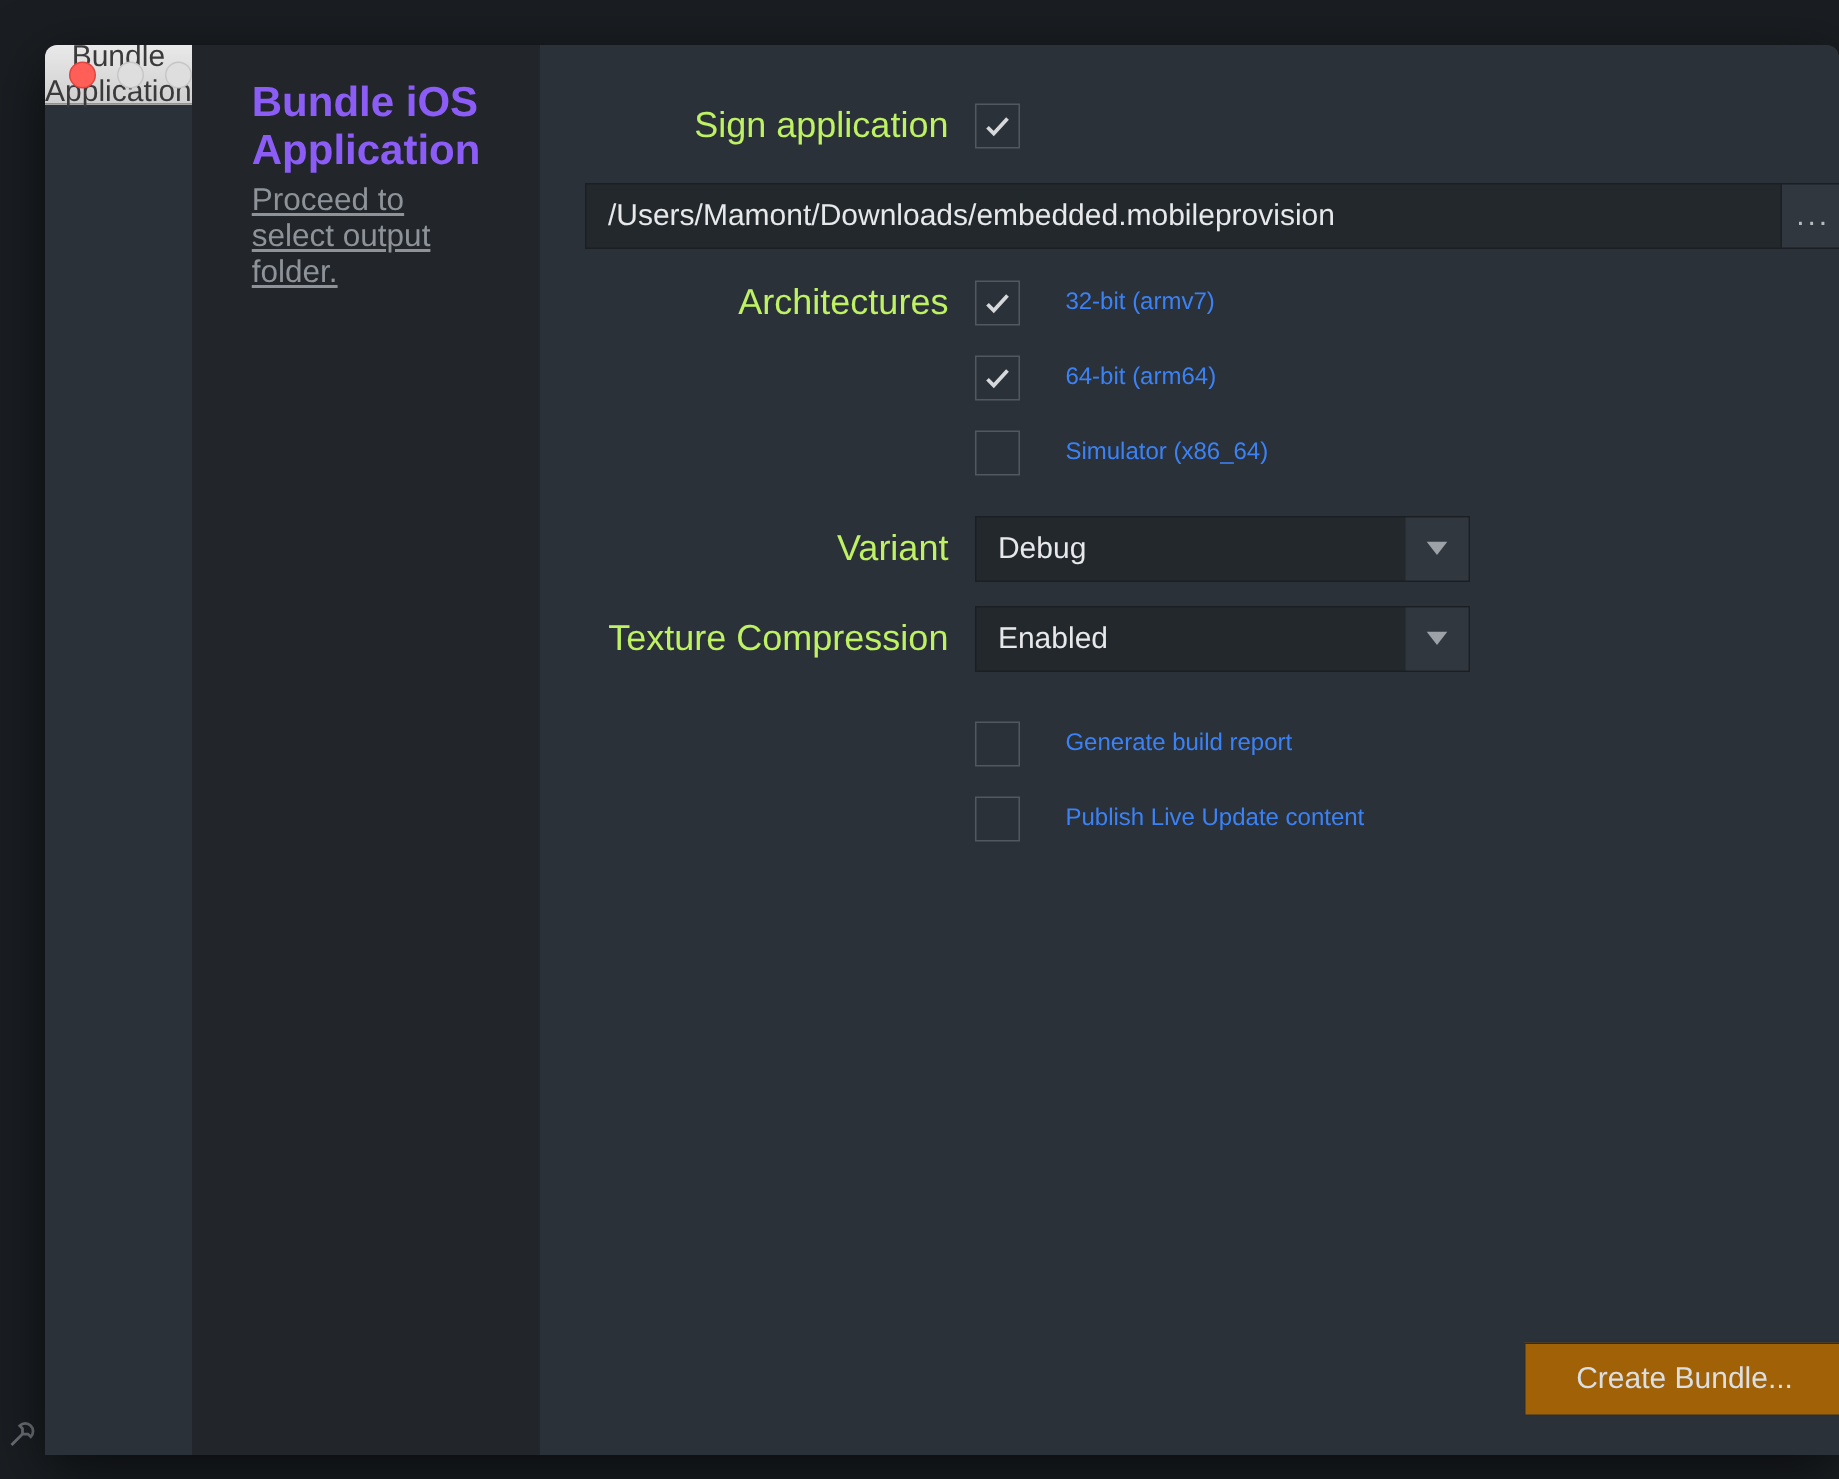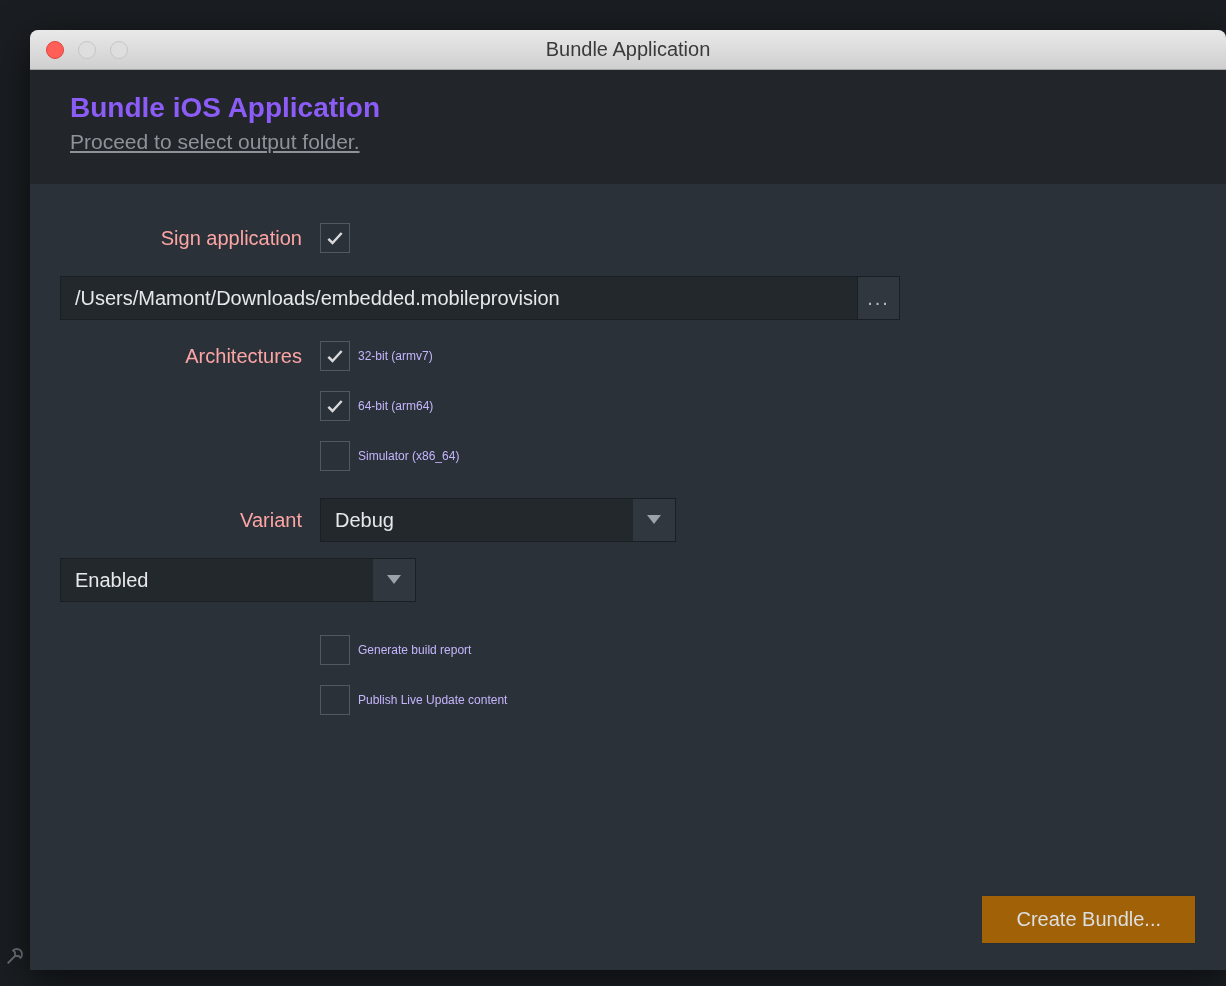--- a/index.html
+++ b/index.html
@@ -29,21 +29,21 @@
   .window {
     position: absolute;
     left: 30px;
     top: 30px;
     width: 1196px;
     height: 940px;
     background: #2b3138;
     border-radius: 8px 8px 0 0;
     box-shadow: 0 10px 40px rgba(0,0,0,0.6);
     display: flex;
-    flex-direction: column;
+    flex-direction: row;
     overflow: hidden;
   }
   .titlebar {
     height: 40px;
     background: linear-gradient(#e9e9e9, #cfcfcf);
     border-bottom: 1px solid #a4a4a4;
     display: flex;
     align-items: center;
     position: relative;
   }
@@ -92,51 +92,51 @@
     display: flex;
     align-items: center;
     margin-bottom: 16px;
     min-height: 44px;
   }
   .form-row.cbrow { min-height: 40px; margin-bottom: 10px; }
   .form-label {
     width: 260px;
     text-align: right;
     padding-right: 18px;
-    color: #fca5a5;
-    font-size: 20px;
+    color: #bef264;
+    font-size: 24px;
   }
   .form-label.empty { }
   .form-control { flex: 1; display: flex; align-items: center; }
   .checkbox {
     width: 30px; height: 30px;
     border: 1px solid #52585f;
     background: #2b3138;
     display: inline-flex;
     align-items: center;
     justify-content: center;
     color: #d6d8db;
     cursor: pointer;
   }
   .checkbox svg { width: 20px; height: 20px; }
   .cb-label {
-    margin-left: 8px;
-    color: #c4b5fd;
-    font-size: 12px;
+    margin-left: 30px;
+    color: #3b82f6;
+    font-size: 16px;
   }
   .dropdown {
     display: flex;
     align-items: stretch;
     height: 44px;
     background: #23282d;
     border: 1px solid #1b1f23;
     cursor: pointer;
   }
   .dropdown.full { width: 840px; }
-  .dropdown.mid  { width: 356px; }
+  .dropdown.mid  { width: 330px; }
   .dropdown .dd-text {
     flex: 1;
     display: flex;
     align-items: center;
     padding: 0 14px;
     color: #e6e8ea;
     font-size: 20px;
     position: relative;
     overflow: hidden;
     white-space: nowrap;
@@ -284,20 +284,21 @@
             <div class="dd-btn">
               <svg viewBox="0 0 14 10">
                   <polygon points="0,0 14,0 7,9" fill="currentColor"></polygon>
                 </svg>
             </div>
           </div>
         </div>
       </div>
 
       <div class="form-row" style="margin-bottom:28px;">
+        <div class="form-label">Texture Compression</div>
         <div class="form-control">
           <div class="dropdown mid">
             <div class="dd-text">
                 <span>Enabled</span>
               </div>
             <div class="dd-btn">
               <svg viewBox="0 0 14 10">
                   <polygon points="0,0 14,0 7,9" fill="currentColor"></polygon>
                 </svg>
             </div>

